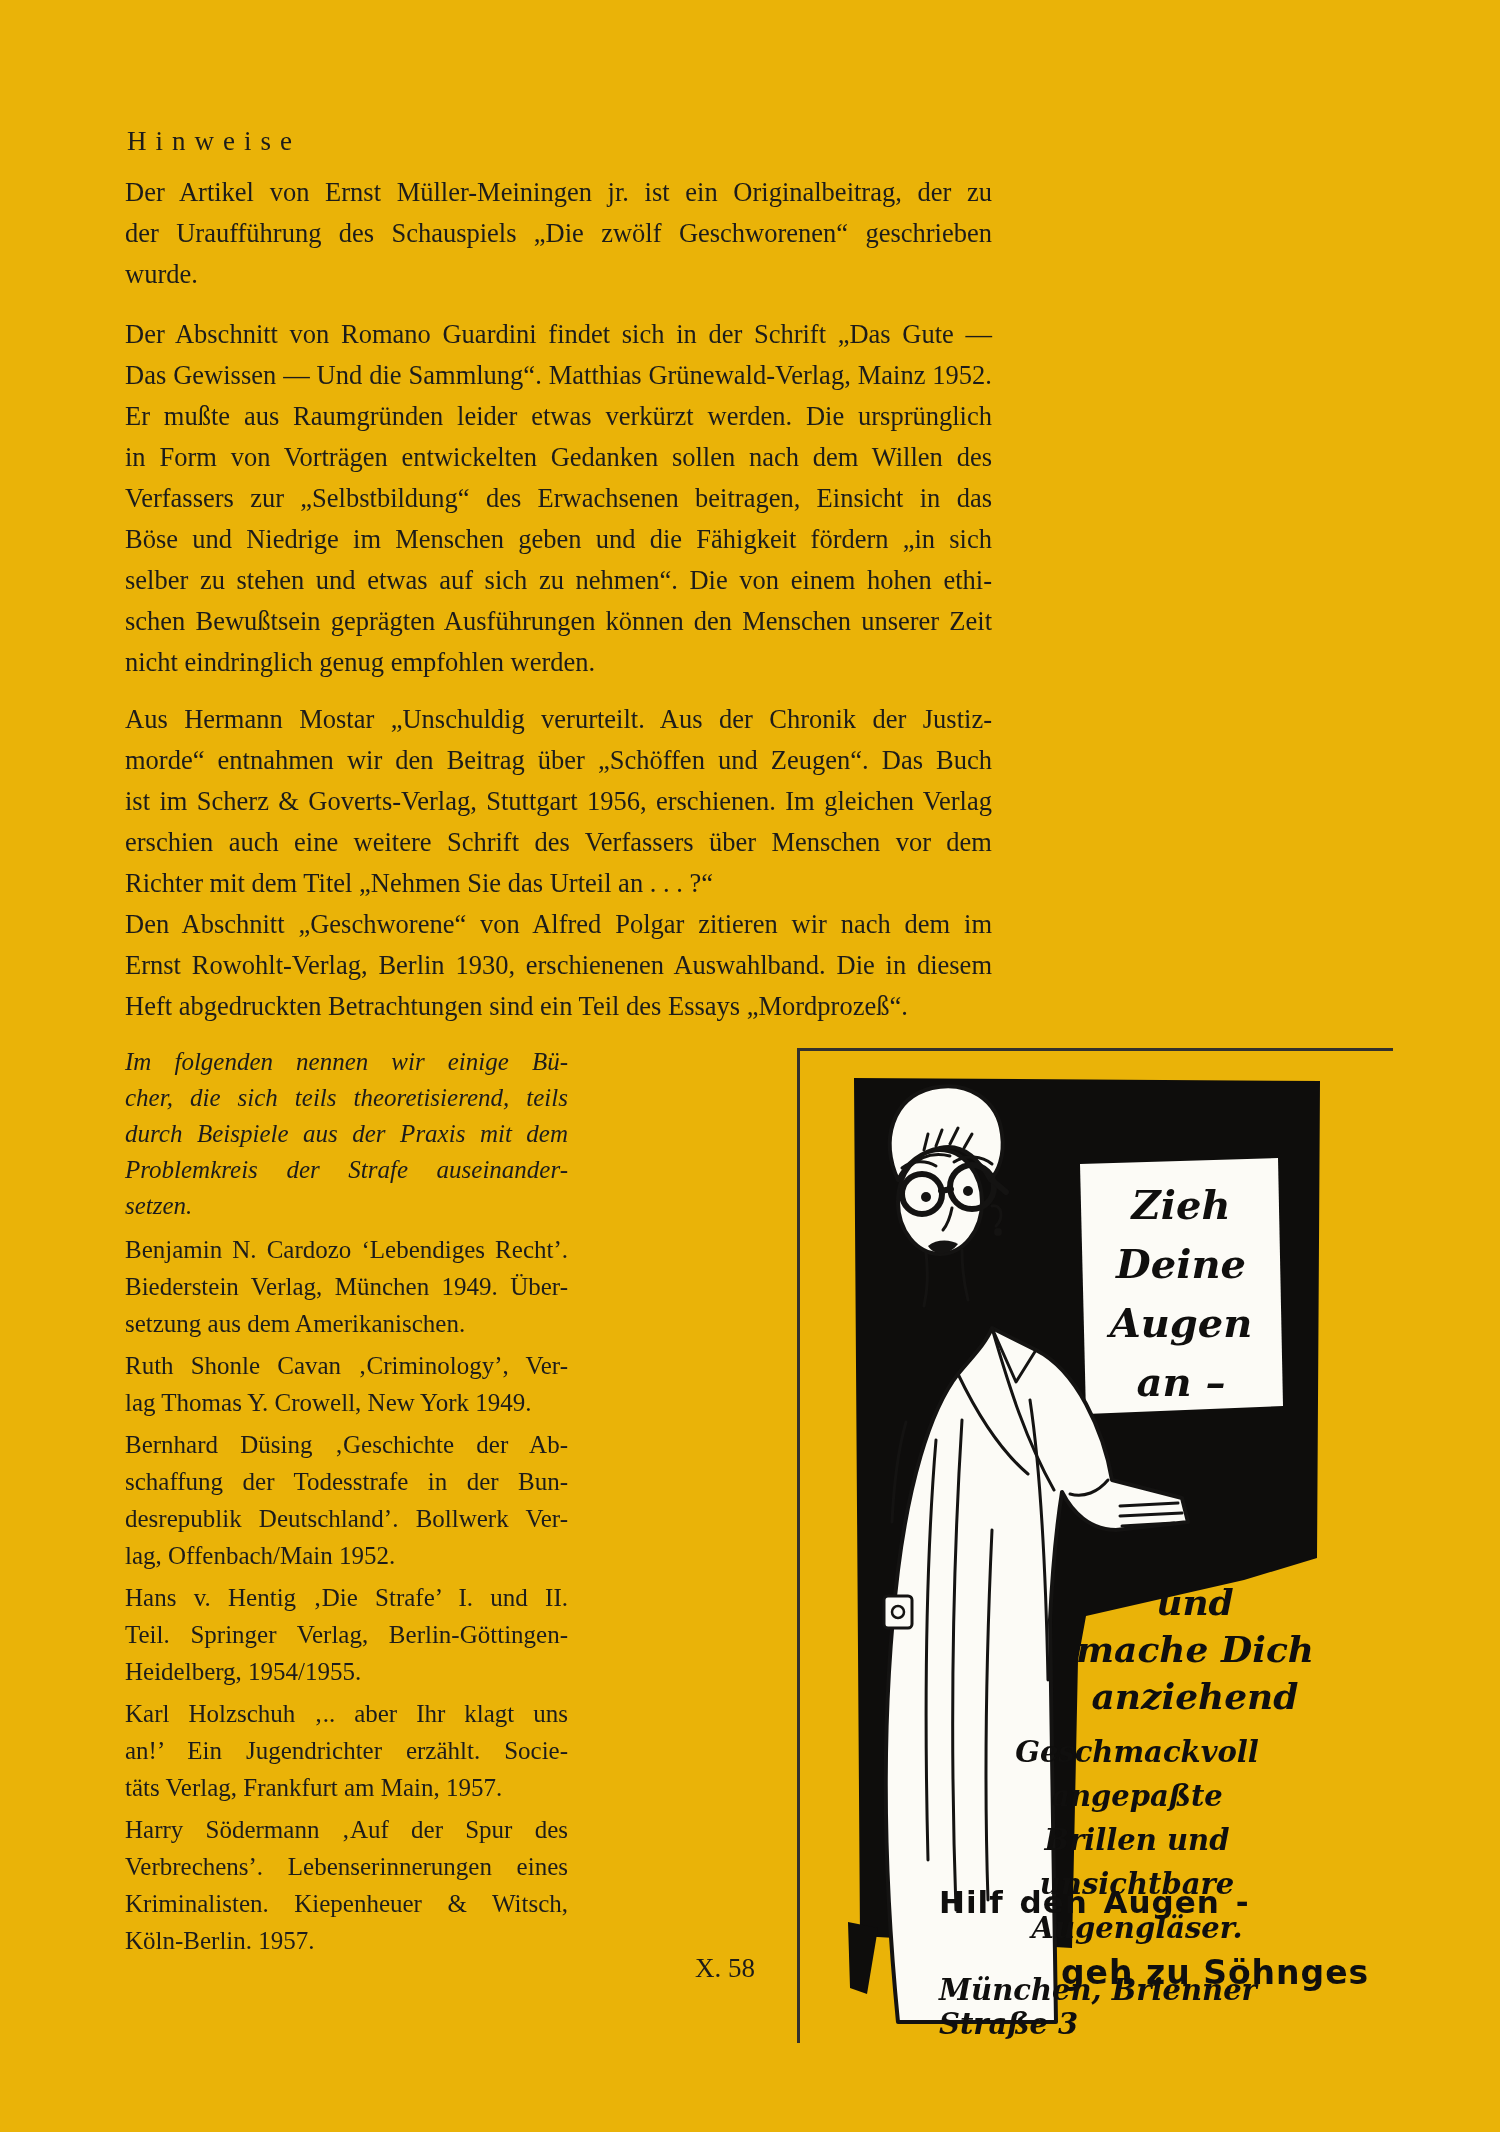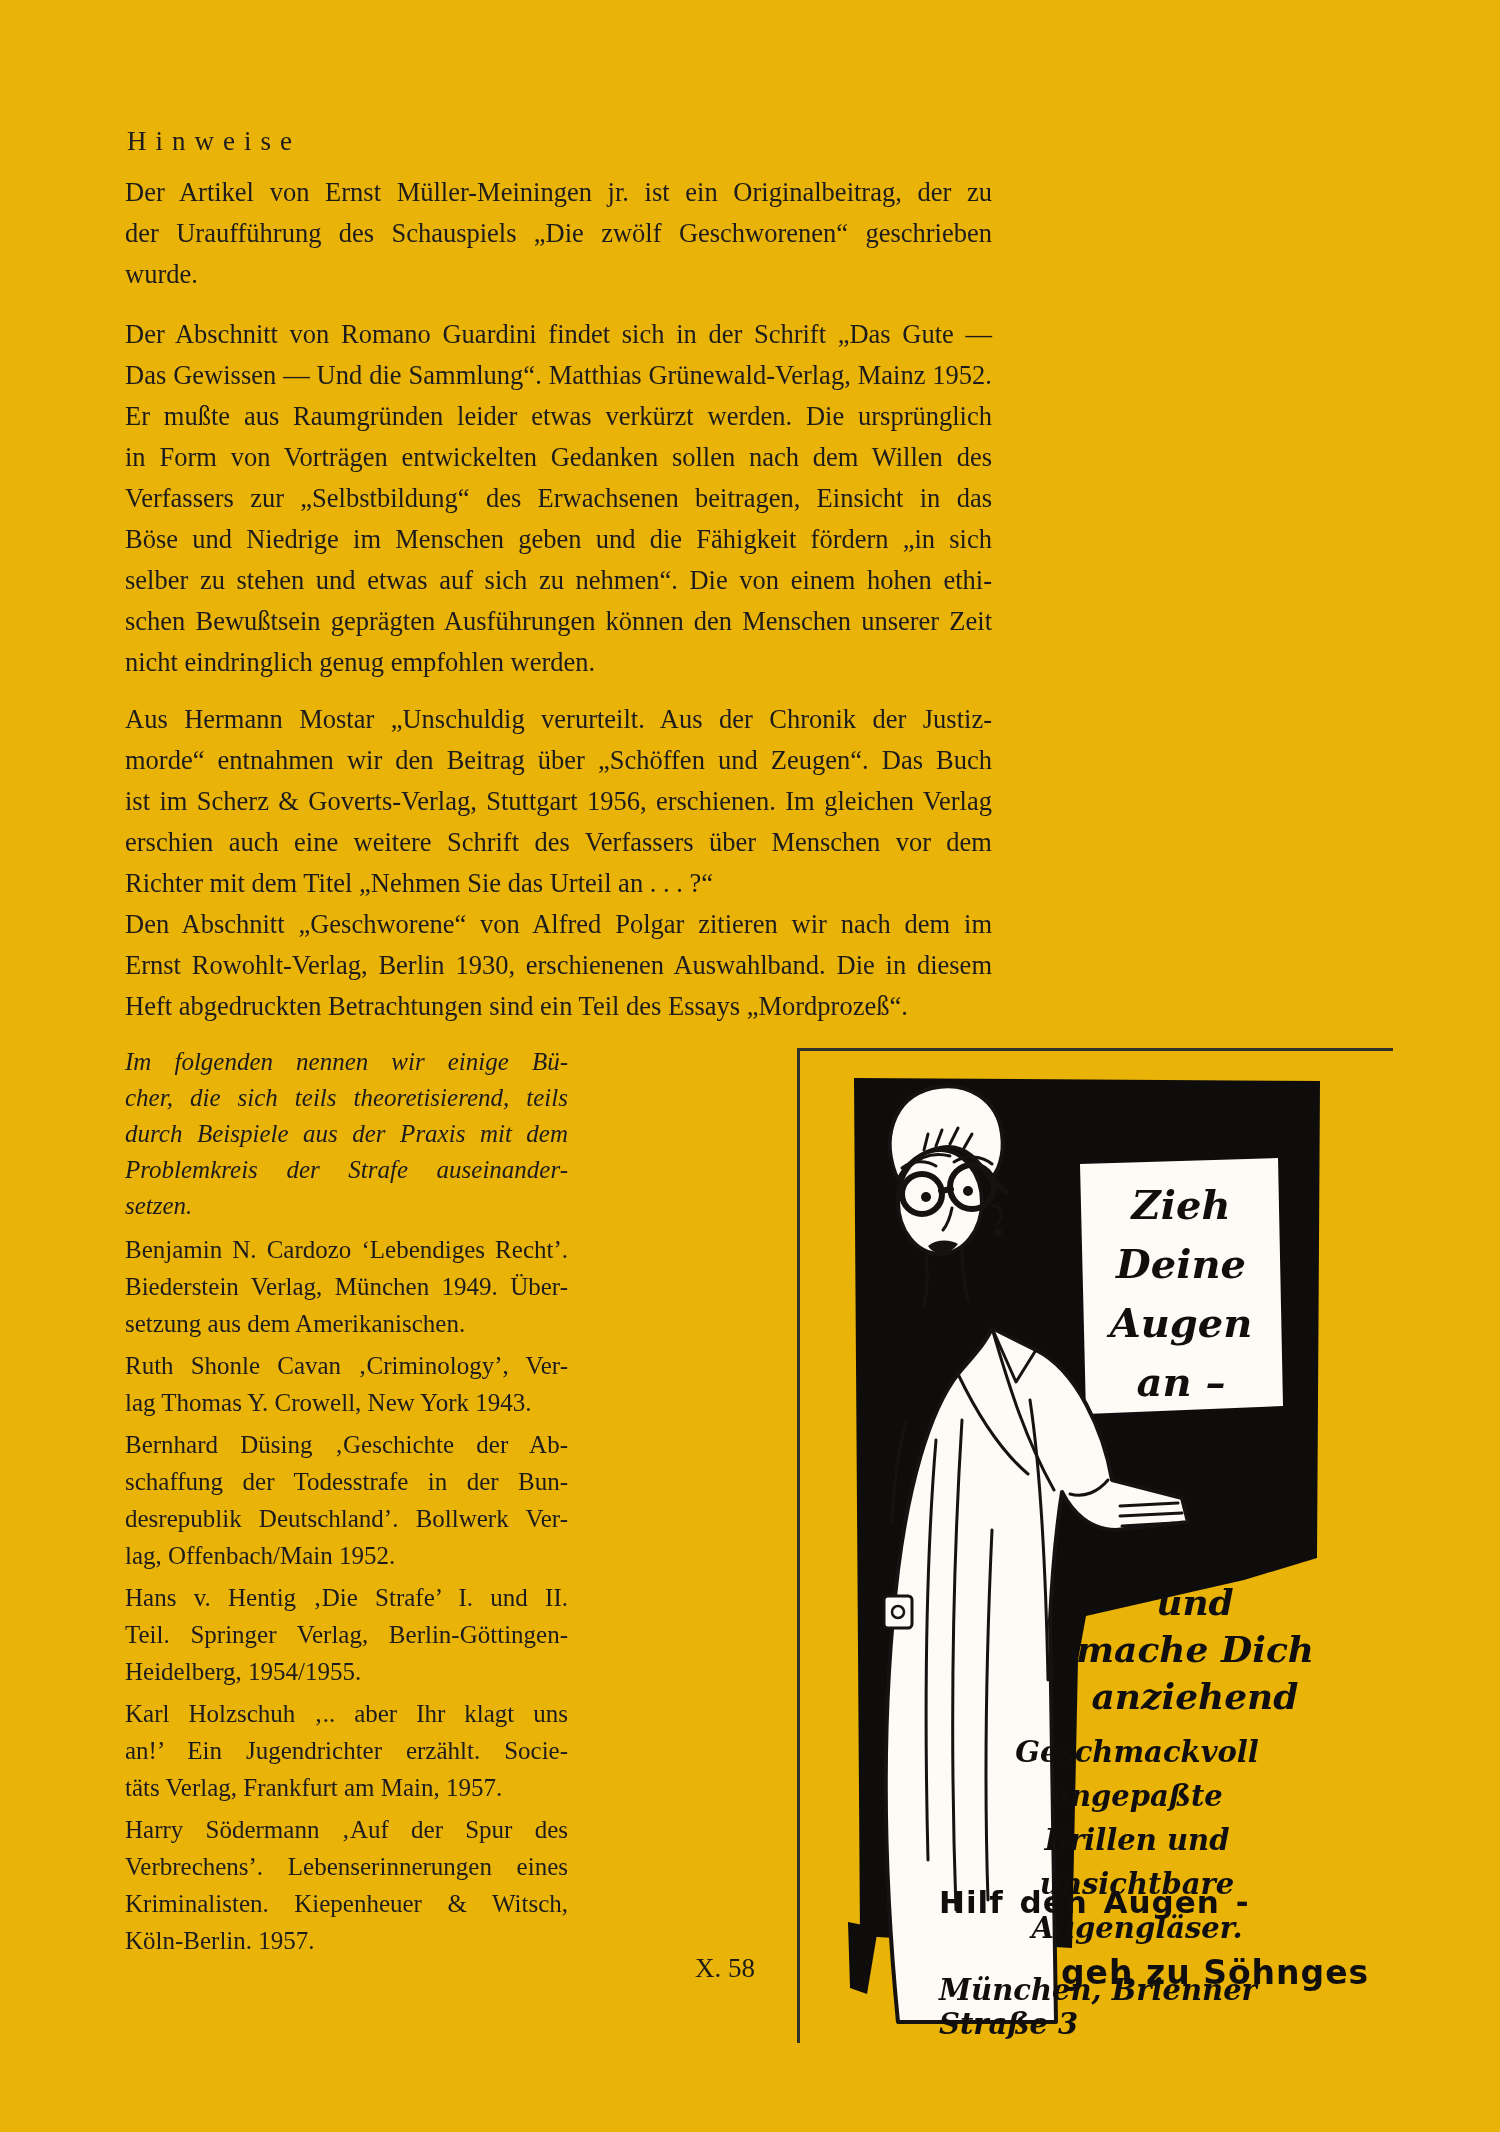--- a/index.html
+++ b/index.html
@@ -114,21 +114,21 @@
         <div class="ln">Problemkreis der Strafe auseinander-</div>
         <div class="ln">setzen.</div>
       </div>
     <div class="para just entry">
         <div class="ln">Benjamin N. Cardozo ‘Lebendiges Recht’.</div>
         <div class="ln">Biederstein Verlag, München 1949. Über-</div>
         <div class="ln">setzung aus dem Amerikanischen.</div>
       </div>
     <div class="para just entry">
         <div class="ln">Ruth Shonle Cavan ‚Criminology’, Ver-</div>
-        <div class="ln">lag Thomas Y. Crowell, New York 1943.</div>
+        <div class="ln">lag Thomas Y. Crowell, New York 1949.</div>
       </div>
     <div class="para just entry">
         <div class="ln">Bernhard Düsing ‚Geschichte der Ab-</div>
         <div class="ln">schaffung der Todesstrafe in der Bun-</div>
         <div class="ln">desrepublik Deutschland’. Bollwerk Ver-</div>
         <div class="ln">lag, Offenbach/Main 1952.</div>
       </div>
     <div class="para just entry">
         <div class="ln">Hans v. Hentig ‚Die Strafe’ I. und II.</div>
         <div class="ln">Teil. Springer Verlag, Berlin-Göttingen-</div>

